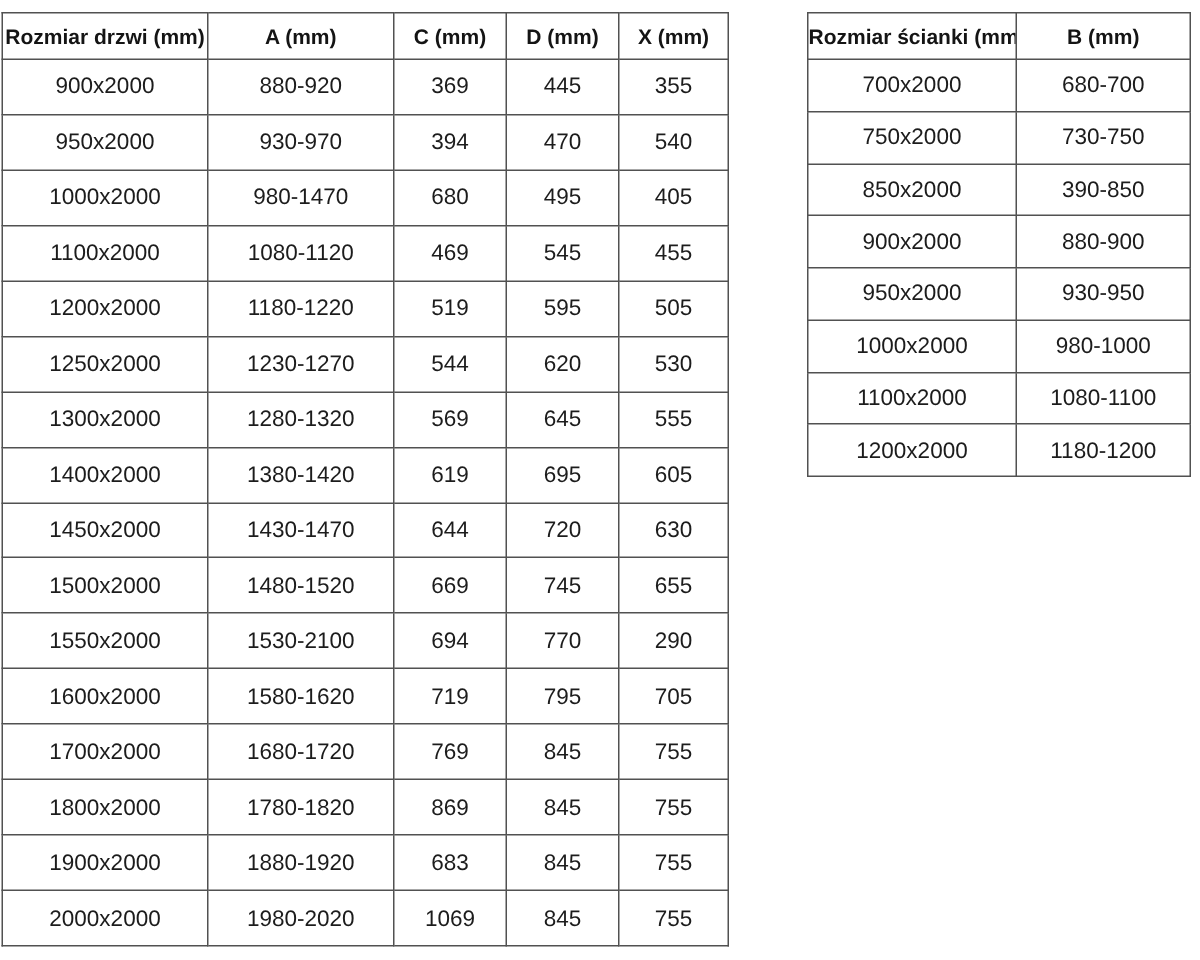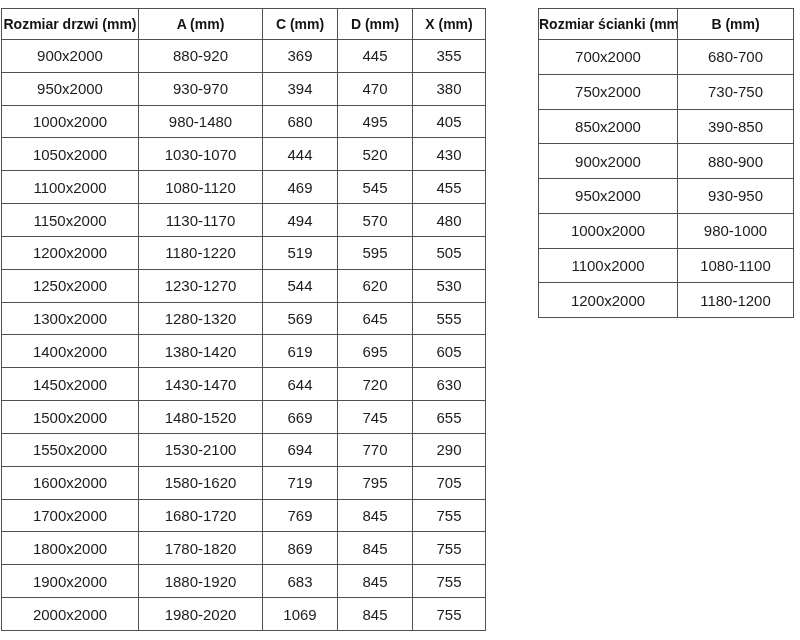--- a/index.html
+++ b/index.html
@@ -83,49 +83,35 @@
           <td>880-920</td>
           <td>369</td>
           <td>445</td>
           <td>355</td>
         </tr>
         <tr>
           <td>950x2000</td>
           <td>930-970</td>
           <td>394</td>
           <td>470</td>
-          <td>380</td>
+          <td>540</td>
         </tr>
         <tr>
           <td>1000x2000</td>
-          <td>980-1480</td>
+          <td>980-1470</td>
           <td>680</td>
           <td>495</td>
           <td>405</td>
-        </tr>
-        <tr>
-          <td>1050x2000</td>
-          <td>1030-1070</td>
-          <td>444</td>
-          <td>520</td>
-          <td>430</td>
         </tr>
         <tr>
           <td>1100x2000</td>
           <td>1080-1120</td>
           <td>469</td>
           <td>545</td>
           <td>455</td>
-        </tr>
-        <tr>
-          <td>1150x2000</td>
-          <td>1130-1170</td>
-          <td>494</td>
-          <td>570</td>
-          <td>480</td>
         </tr>
         <tr>
           <td>1200x2000</td>
           <td>1180-1220</td>
           <td>519</td>
           <td>595</td>
           <td>505</td>
         </tr>
         <tr>
           <td>1250x2000</td>

